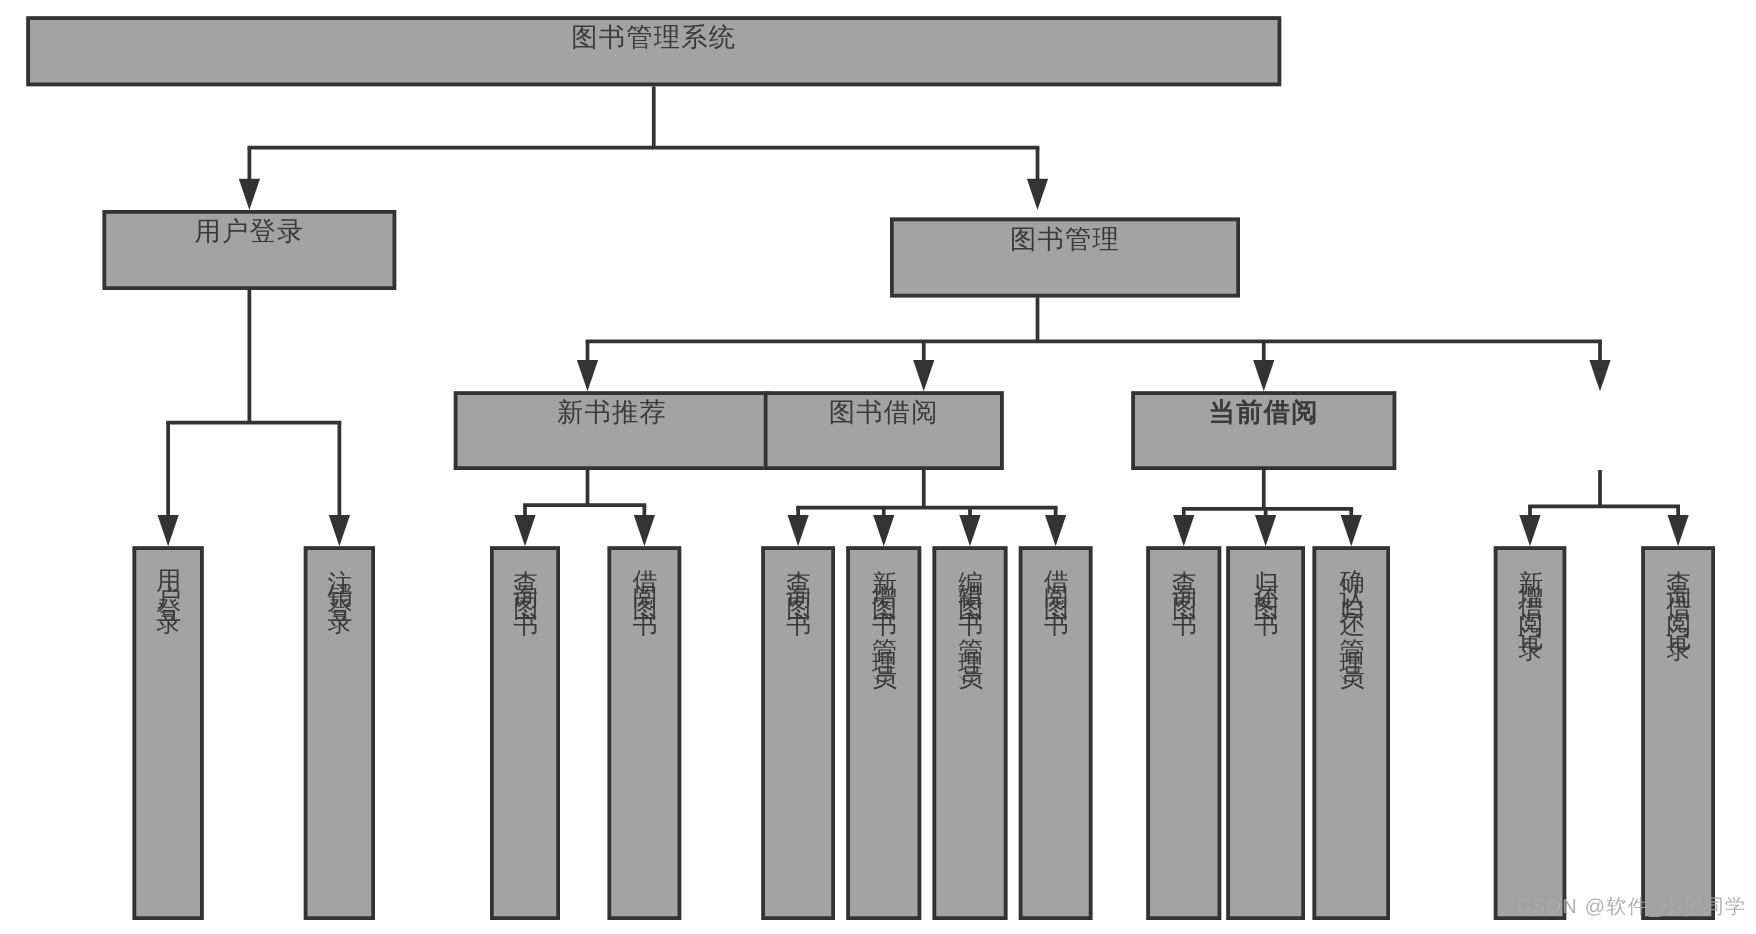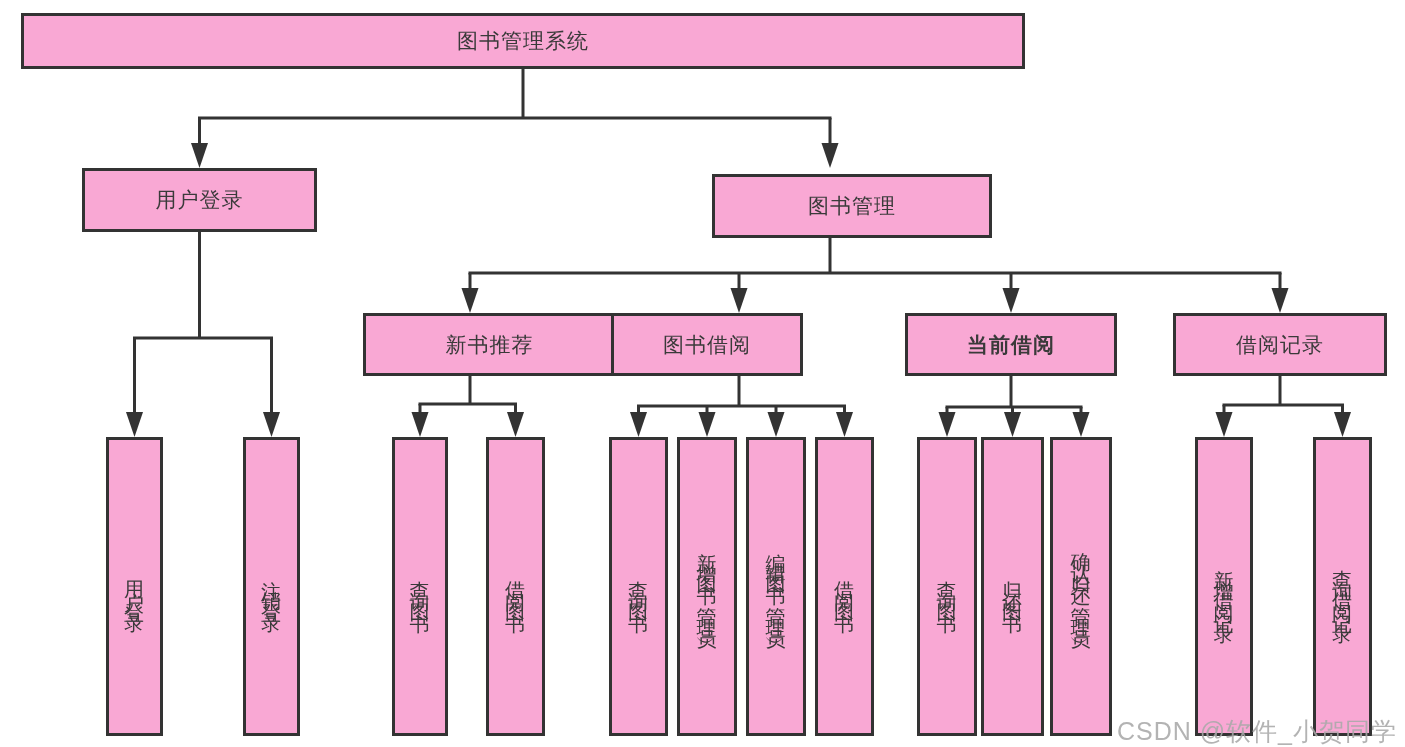--- a/index.html
+++ b/index.html
@@ -20,23 +20,22 @@
     left: 0;
     top: 0;
     width: 1405px;
     height: 747px;
     pointer-events: none;
   }
   .node {
     position: absolute;
     box-sizing: border-box;
     border: 3px solid #333333;
-    background: #f9a8d4;
+    background: #a3a3a3;
     display: flex;
-    align-items: center;
     justify-content: center;
     color: #3a3a3a;
   }
   .hnode span {
     font-size: 21px;
     letter-spacing: 1px;
     white-space: nowrap;
   }
   .root-node {
     left: 21px; top: 13px; width: 1004px; height: 56px;
@@ -70,21 +69,21 @@
   .v8  { left: 815px;  width: 59px; }
   .v9  { left: 917px;  width: 60px; }
   .v10 { left: 981px;  width: 63px; }
   .v11 { left: 1050px; width: 62px; }
   .v12 { left: 1195px; width: 58px; }
   .v13 { left: 1313px; width: 59px; }
   .watermark {
     position: absolute;
     right: 8px;
     top: 715px;
-    font-size: 25px;
+    font-size: 16px;
     letter-spacing: 1px;
     color: rgba(168, 168, 168, 0.88);
     z-index: 10;
     white-space: nowrap;
   }
 </style>
 </head>
 <body>
 
 <div class="canvas">
@@ -180,23 +179,20 @@
 
   <div class="node hnode l3 l3-newbook">
     <span>新书推荐</span>
   </div>
   <div class="node hnode l3 l3-borrow">
     <span>图书借阅</span>
   </div>
   <div class="node hnode l3 l3-current">
     <span>当前借阅</span>
   </div>
-  <div class="node hnode l3 l3-records">
-    <span>借阅记录</span>
-  </div>
 
   <div class="node vbox v1">
     <span>用户登录</span>
   </div>
   <div class="node vbox v2">
     <span>注销登录</span>
   </div>
 
   <div class="node vbox v3">
     <span>查询图书</span>

